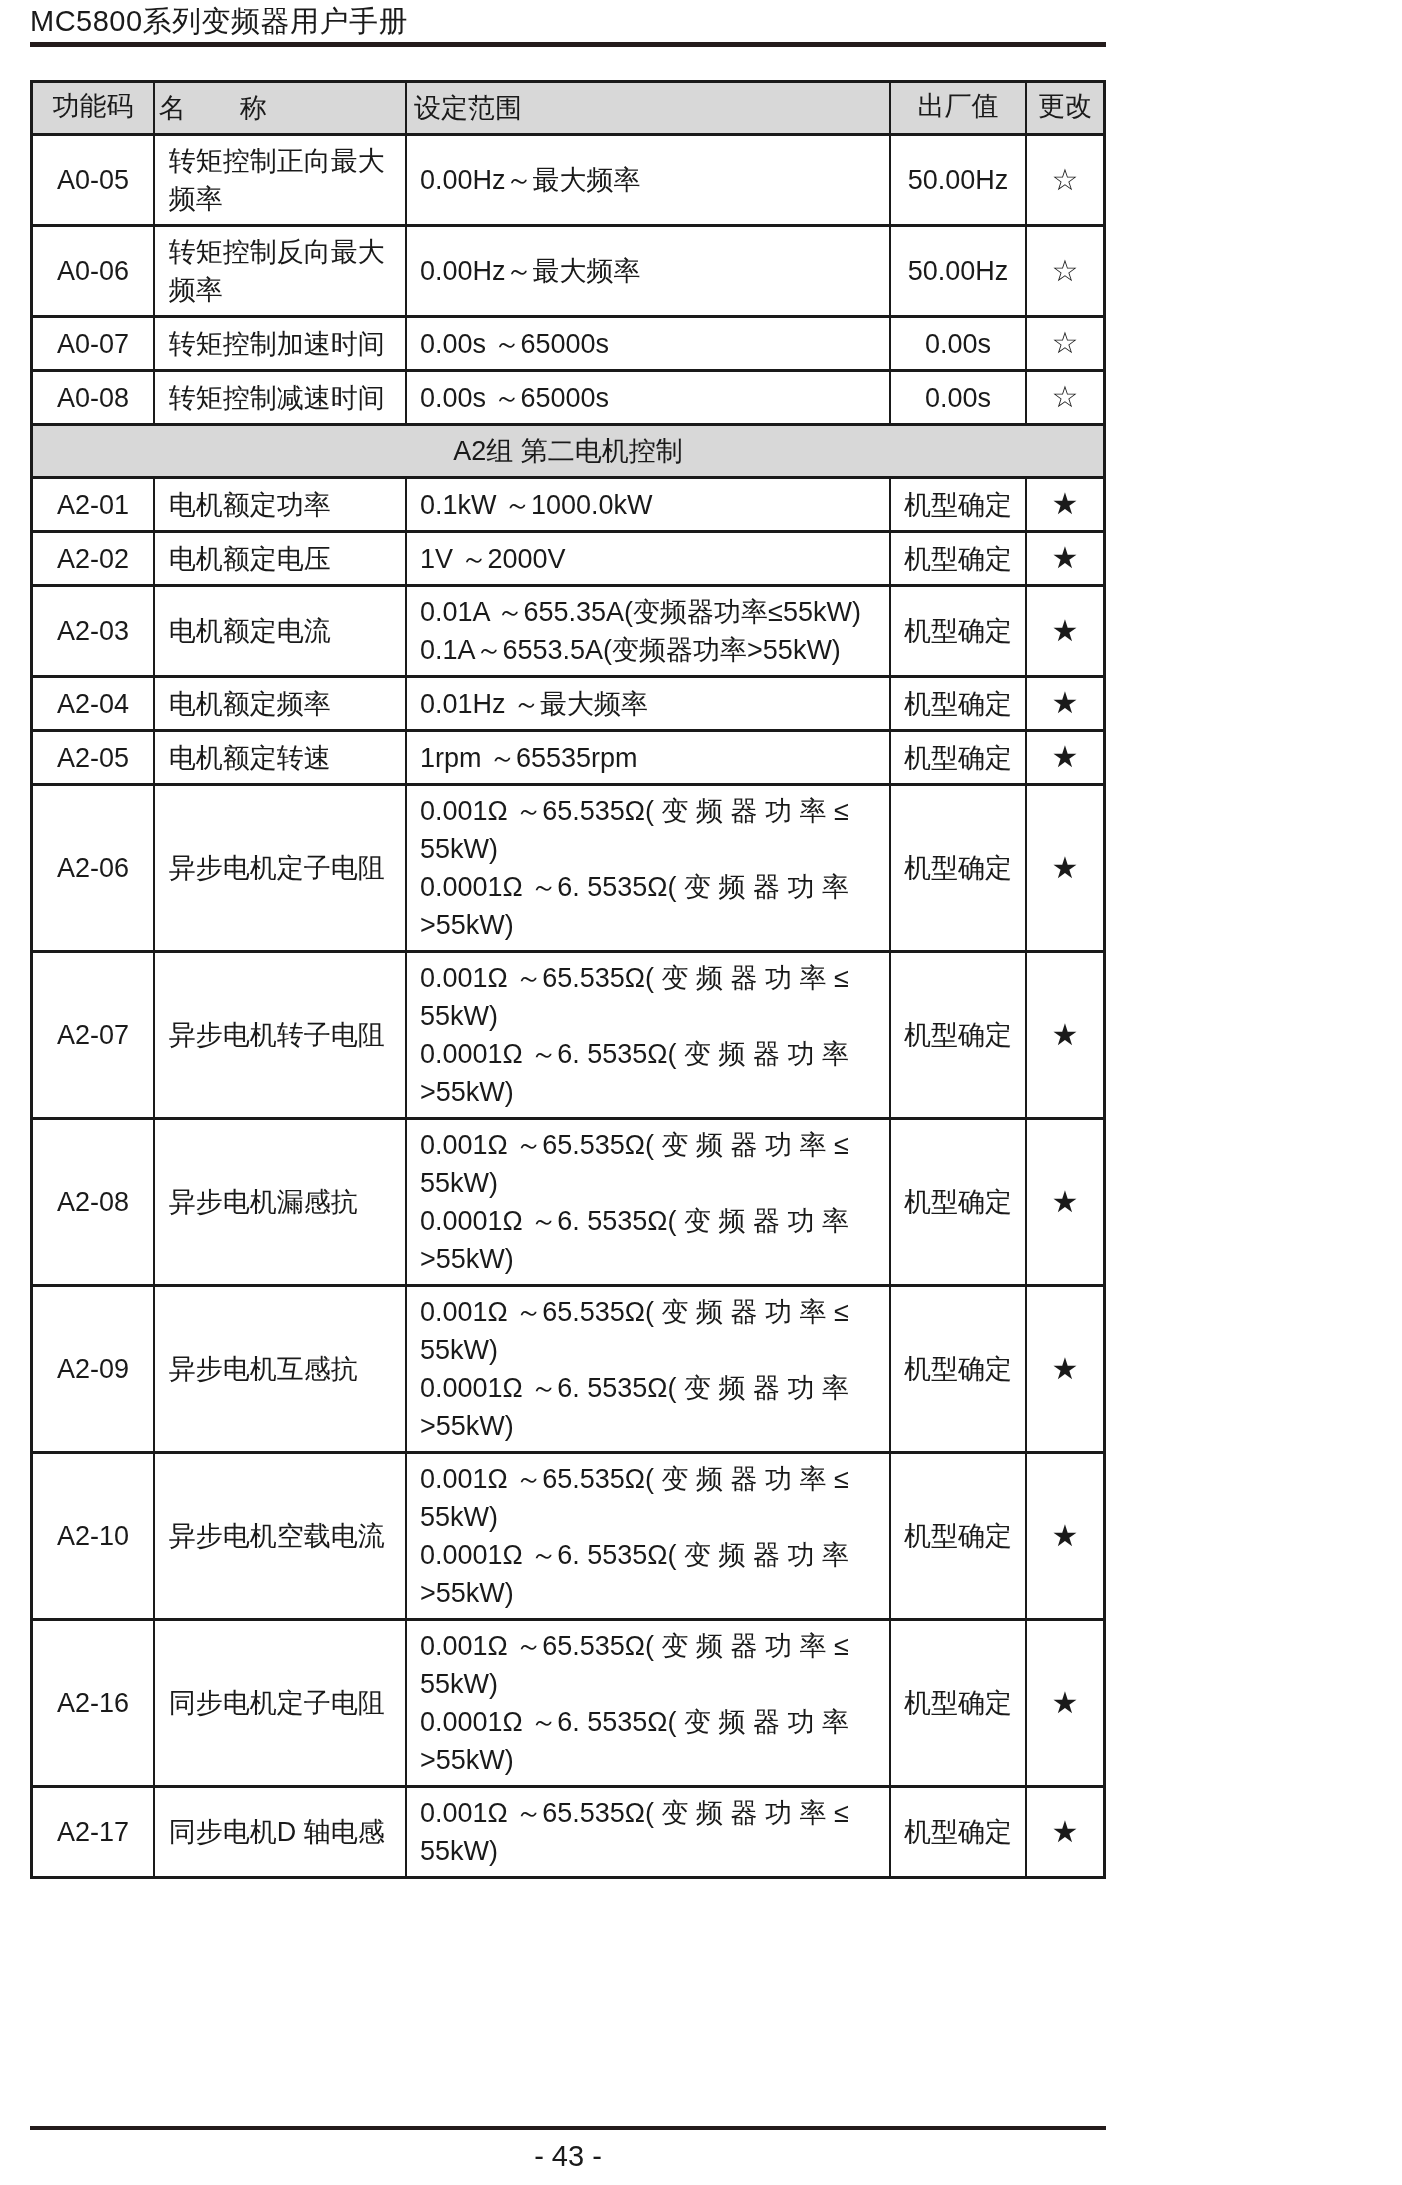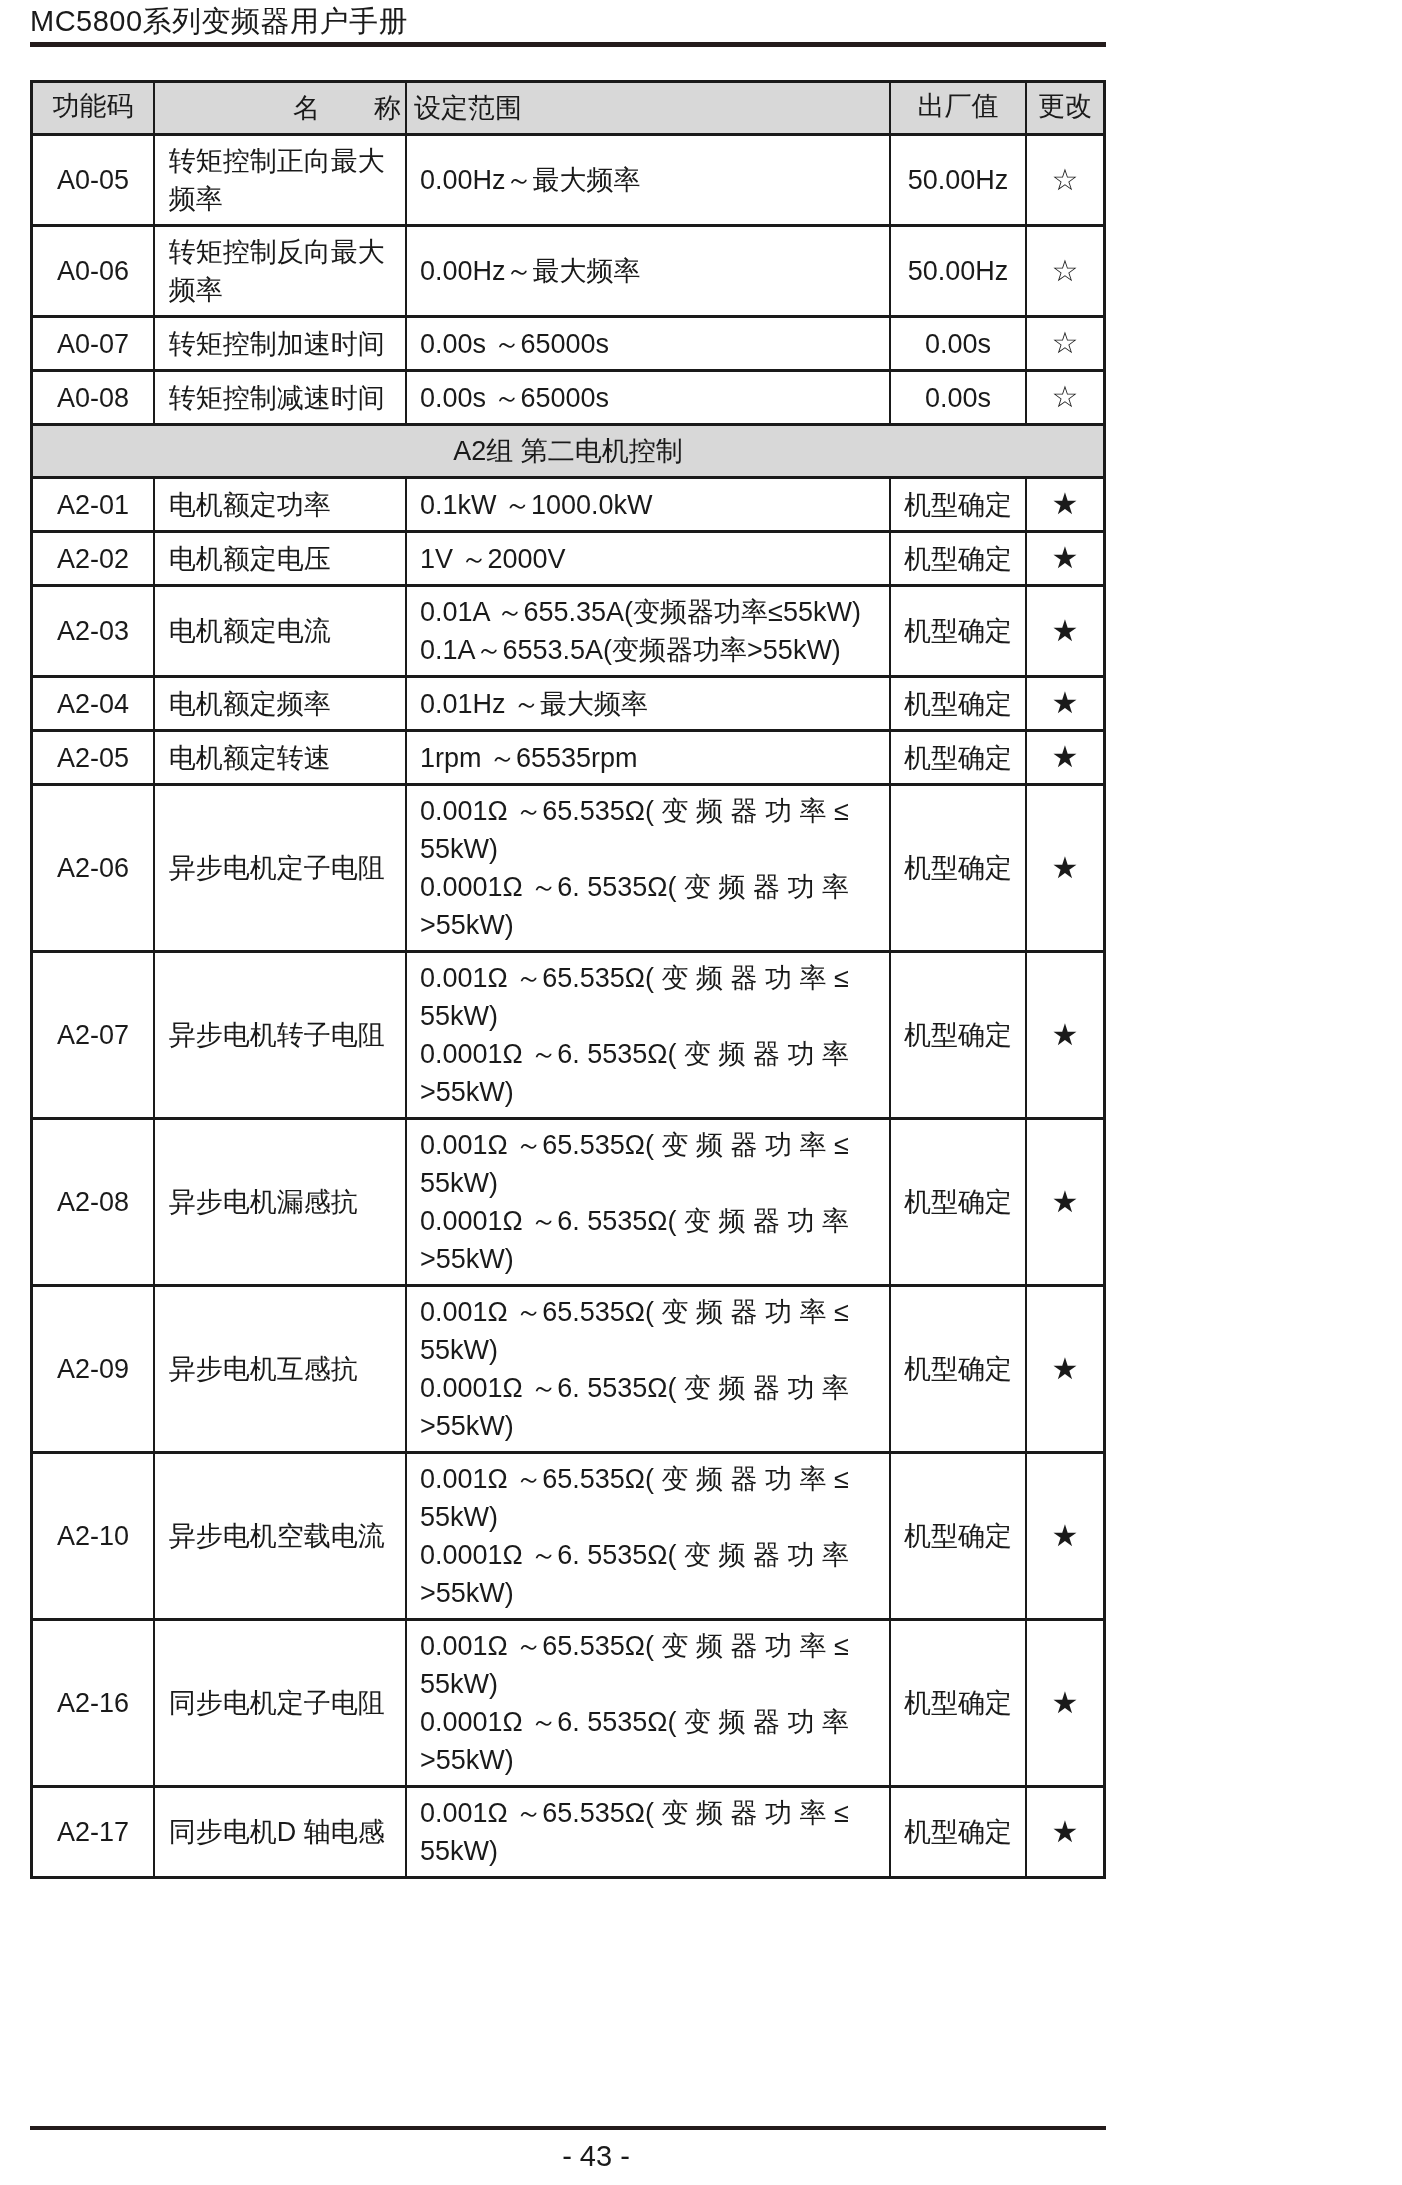--- a/index.html
+++ b/index.html
@@ -39,21 +39,21 @@
     font-size: 27px;
     line-height: 38px;
     padding: 6px 4px;
     vertical-align: middle;
     overflow: hidden;
   }
   .param-table th {
     background: #d8d8d8;
   }
   th.h-code, th.h-default, th.h-change { text-align: center; font-family: Liberation Mono, monospace; }
-  th.h-name { text-align: right; }
+  th.h-name { text-align: left; }
   th.h-range { text-align: left; padding-left: 7px; }
   td.c-code { text-align: center; }
   td.c-name {
     text-align: left;
     padding-left: 14px;
     white-space: pre-line;
   }
   td.c-range {
     text-align: left;
     padding-left: 13px;
@@ -75,21 +75,20 @@
     height: 4px;
     background: #241c1c;
   }
   .page-number {
     position: absolute;
     top: 2140px;
     left: 0;
     width: 100%;
     text-align: center;
     font-size: 29px;
-    margin-left: 28px;
   }
 </style>
 </head>
 <body>
 
 <div class="page">
 
   <div class="doc-title">MC5800系列变频器用户手册</div>
   <div class="title-rule"></div>
 

